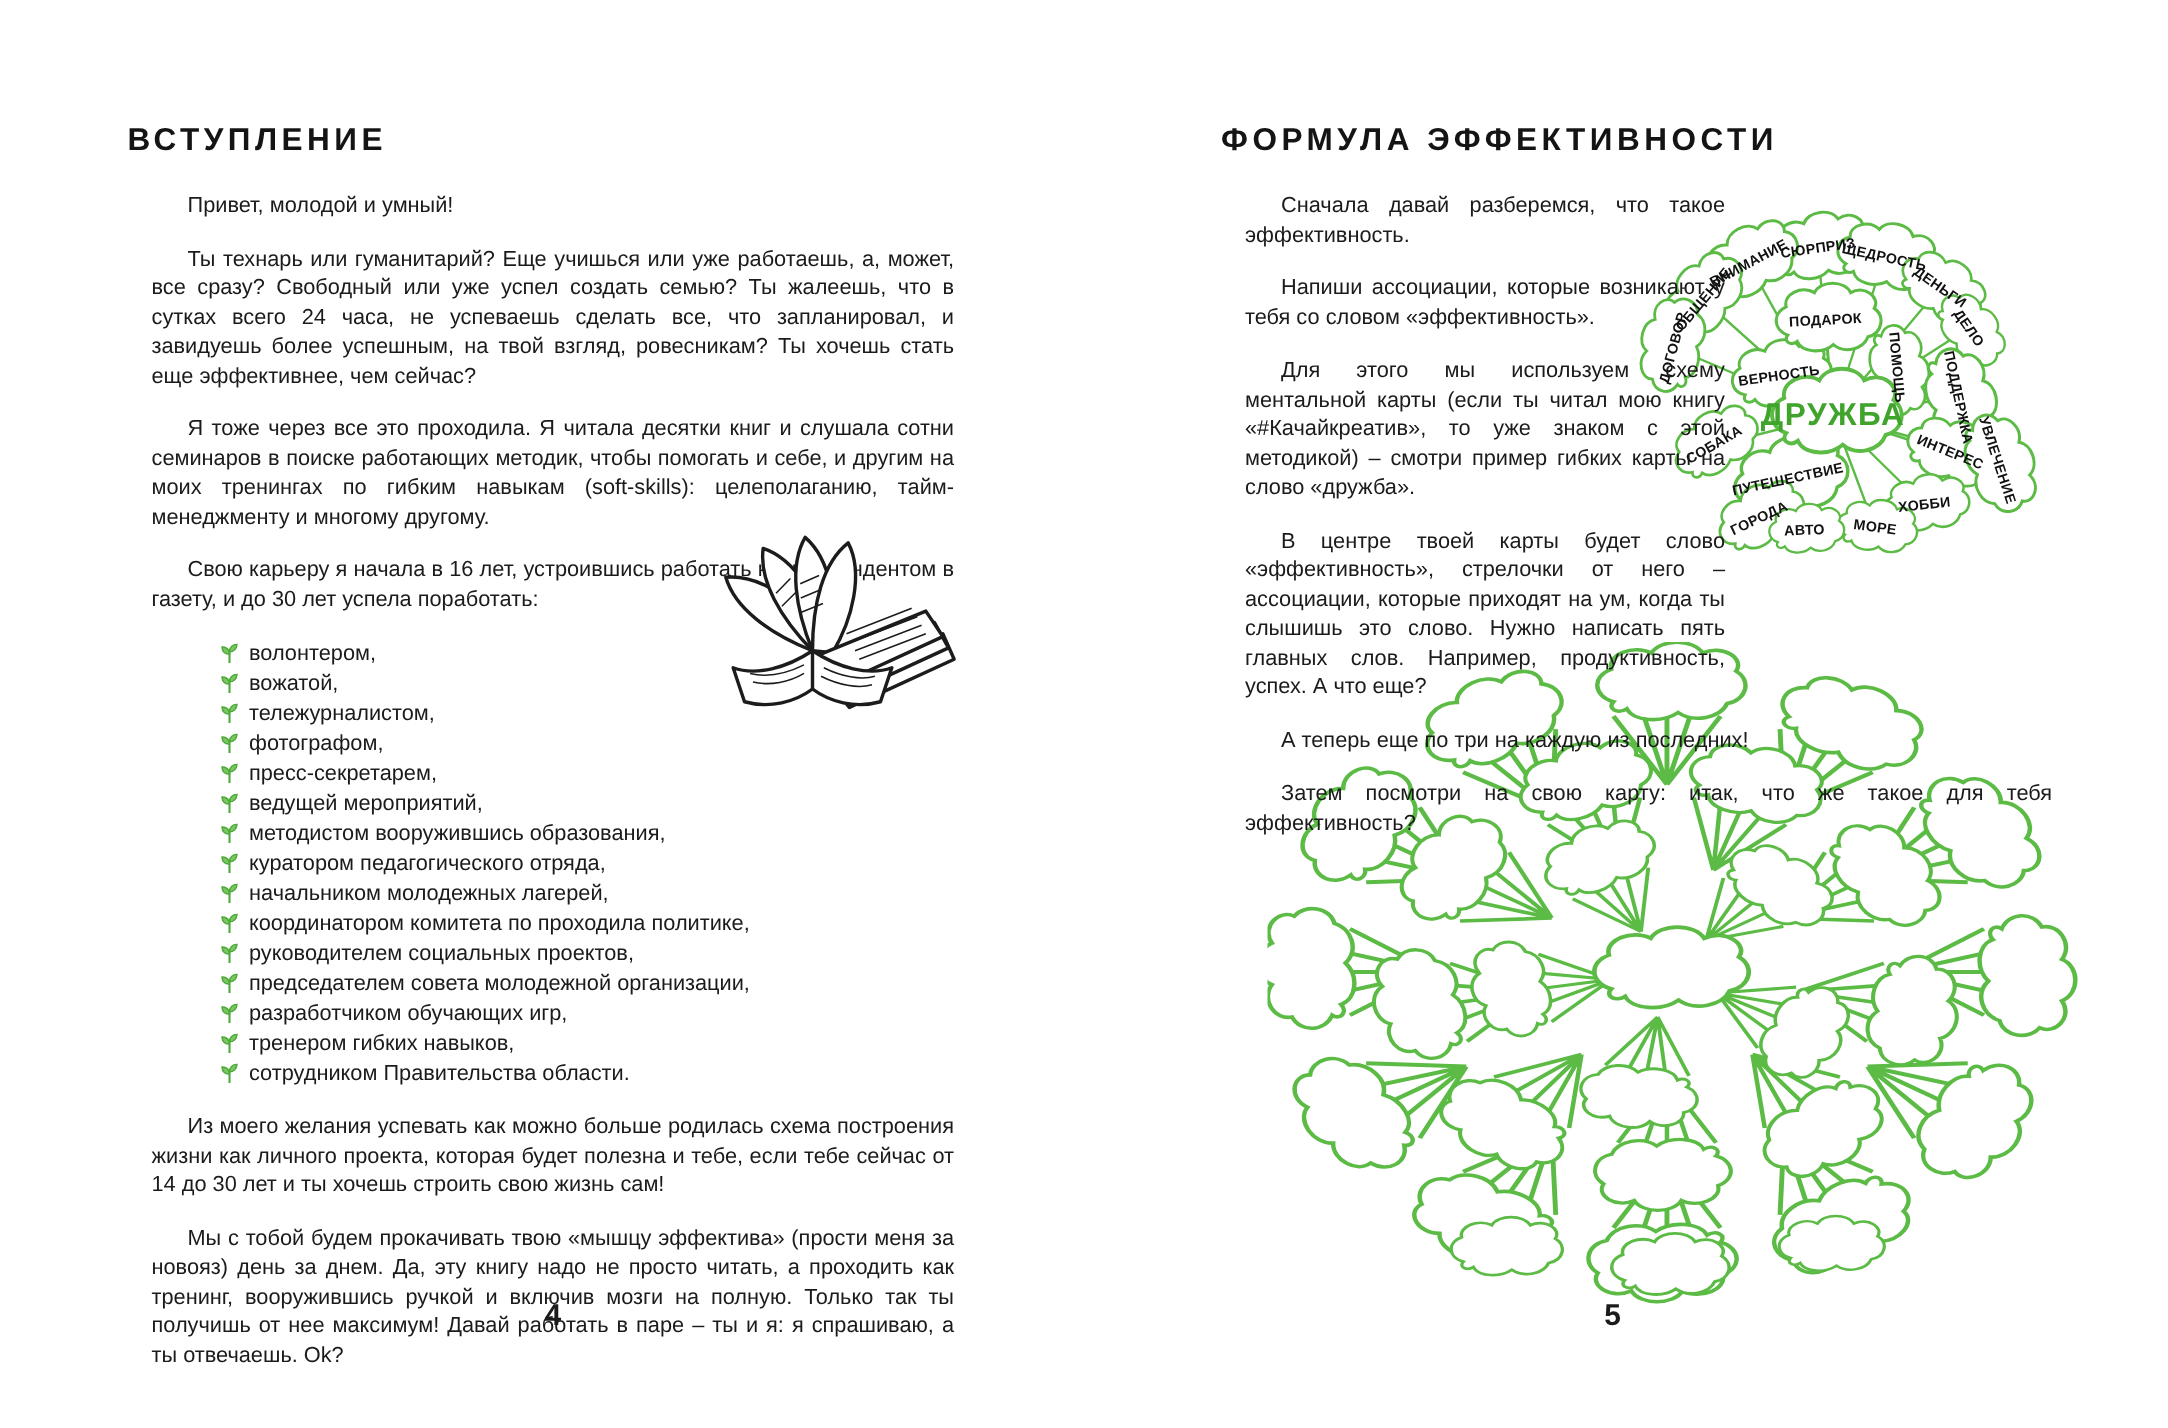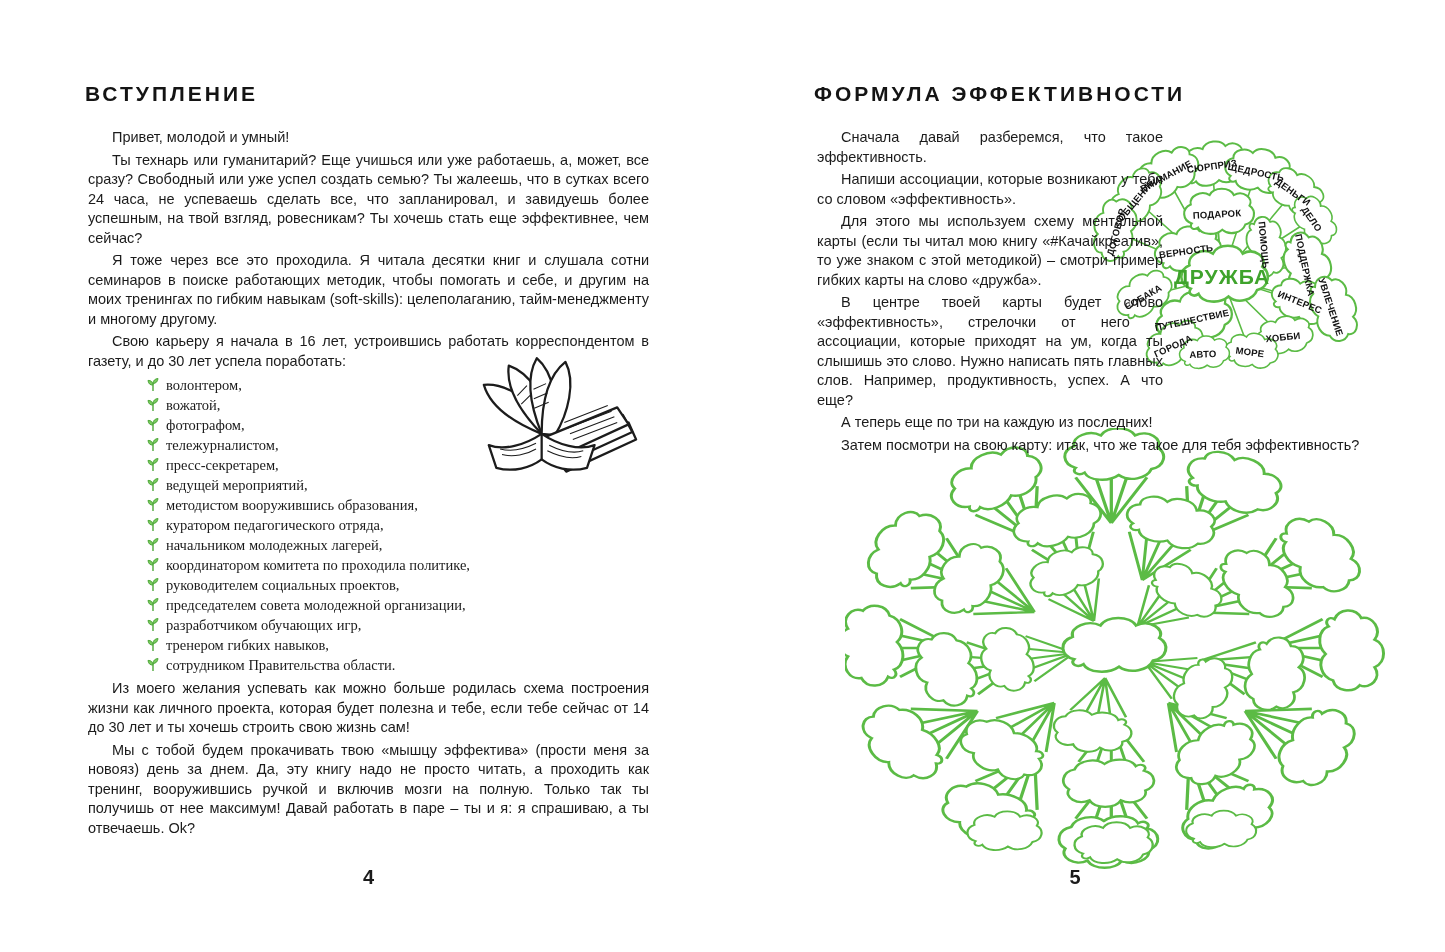--- a/index.html
+++ b/index.html
@@ -15,24 +15,24 @@
   .page { position: absolute; top: 82px; }
   #left-page { left: 85px; width: 567px; }
   #right-page { left: 814px; width: 570px; }
 
   .page-title {
     font-size: 21px; font-weight: bold; letter-spacing: 3px;
     text-align: left; margin: 0 0 22px 0; white-space: nowrap; color: #141414;
   }
   .para {
     font-size: 14.5px; line-height: 19.5px;
-    text-align: justify; text-indent: 24px; margin: 3px;
-  }
-
-  .career-list { list-style: none; margin: 4px 0 4px 62px; padding: 0; position: relative; z-index: 1; font-family: Liberation Serif, serif; }
+    text-align: justify; text-indent: 24px; margin: 16px;
+  }
+
+  .career-list { list-style: none; margin: 4px 0 4px 62px; padding: 0; position: relative; z-index: 1; }
   .career-list li { display: flex; align-items: center; gap: 7px; font-size: 14.5px; line-height: 20px; }
   .sprout { width: 12px; height: 14px; flex: 0 0 auto; }
 
   .pagenum { position: absolute; top: 866px; font-size: 20px; font-weight: bold; text-align: center; z-index: 3; margin: 0; }
   #pagenum-left { left: 85px; width: 567px; }
   #pagenum-right { left: 790px; width: 570px; }
 
   .book-illo { position: absolute; left: 468px; top: 345px; z-index: 2; }
 
   .right-text { position: relative; z-index: 2; }
@@ -104,27 +104,27 @@
     <li>
         <svg class="sprout" viewBox="0 0 12 14">
           <use href="#sprout-shape"></use>
         </svg>
         <span>вожатой,</span>
       </li>
     <li>
         <svg class="sprout" viewBox="0 0 12 14">
           <use href="#sprout-shape"></use>
         </svg>
+        <span>тележурналистом,</span>
+      </li>
+    <li>
+        <svg class="sprout" viewBox="0 0 12 14">
+          <use href="#sprout-shape"></use>
+        </svg>
         <span>фотографом,</span>
-      </li>
-    <li>
-        <svg class="sprout" viewBox="0 0 12 14">
-          <use href="#sprout-shape"></use>
-        </svg>
-        <span>тележурналистом,</span>
       </li>
     <li>
         <svg class="sprout" viewBox="0 0 12 14">
           <use href="#sprout-shape"></use>
         </svg>
         <span>пресс-секретарем,</span>
       </li>
     <li>
         <svg class="sprout" viewBox="0 0 12 14">
           <use href="#sprout-shape"></use>

